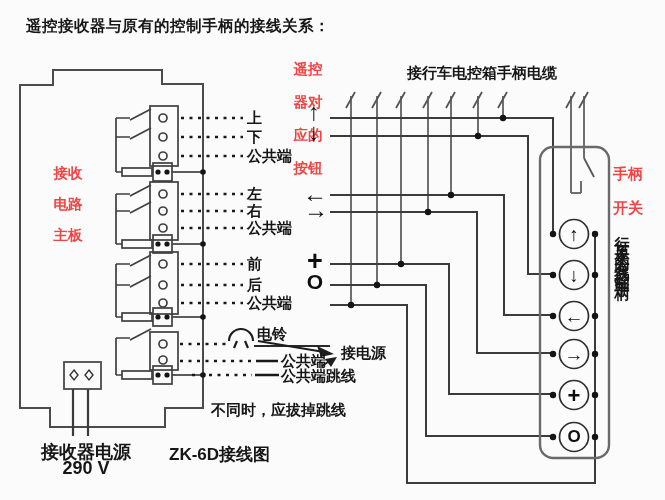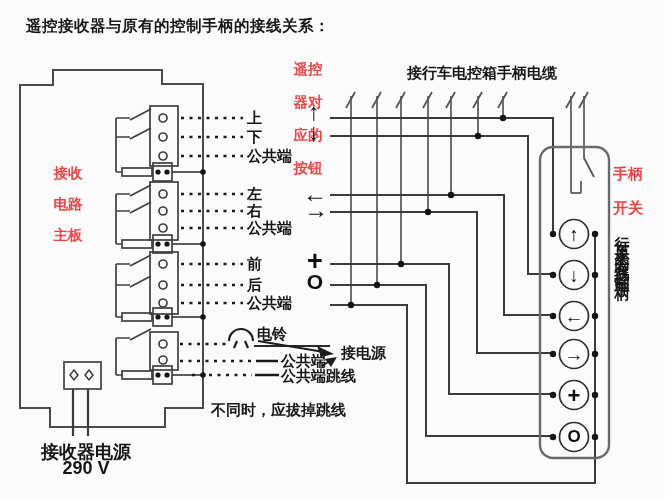--- a/index.html
+++ b/index.html
@@ -188,20 +188,21 @@
   <div class="lbl" style="left:247px;top:219px;">公共端</div>
   <div class="lbl" style="left:247px;top:255px;">前</div>
   <div class="lbl" style="left:247px;top:276px;">后</div>
   <div class="lbl" style="left:247px;top:294px;">公共端</div>
   <div class="lbl" style="left:257px;top:325px;text-align:right;">电铃</div>
   <div class="lbl" style="left:281px;top:352px;">公共端</div>
   <div class="lbl" style="left:281px;top:367px;">公共端跳线</div>
   <div class="lbl" style="left:341px;top:344px;">接电源</div>
 
   <div class="lbl" style="left:211px;top:401px;">不同时，应拔掉跳线</div>
+  <div class="lbl" style="left:169px;top:446px;font-size:17px;">ZK-6D接线图</div>
   <div class="lbl lbl-sm center" style="left:38px;top:445px;width:96px;">接收器电源</div>
   <div class="lbl lbl-sm center" style="left:38px;top:461px;width:96px;">290 V</div>
 
   <div class="stack remote-header" style="left:291px;top:44px;">
     <div>遥控</div>
     <div>器对</div>
     <div>应的</div>
     <div>按钮</div>
   </div>
 

